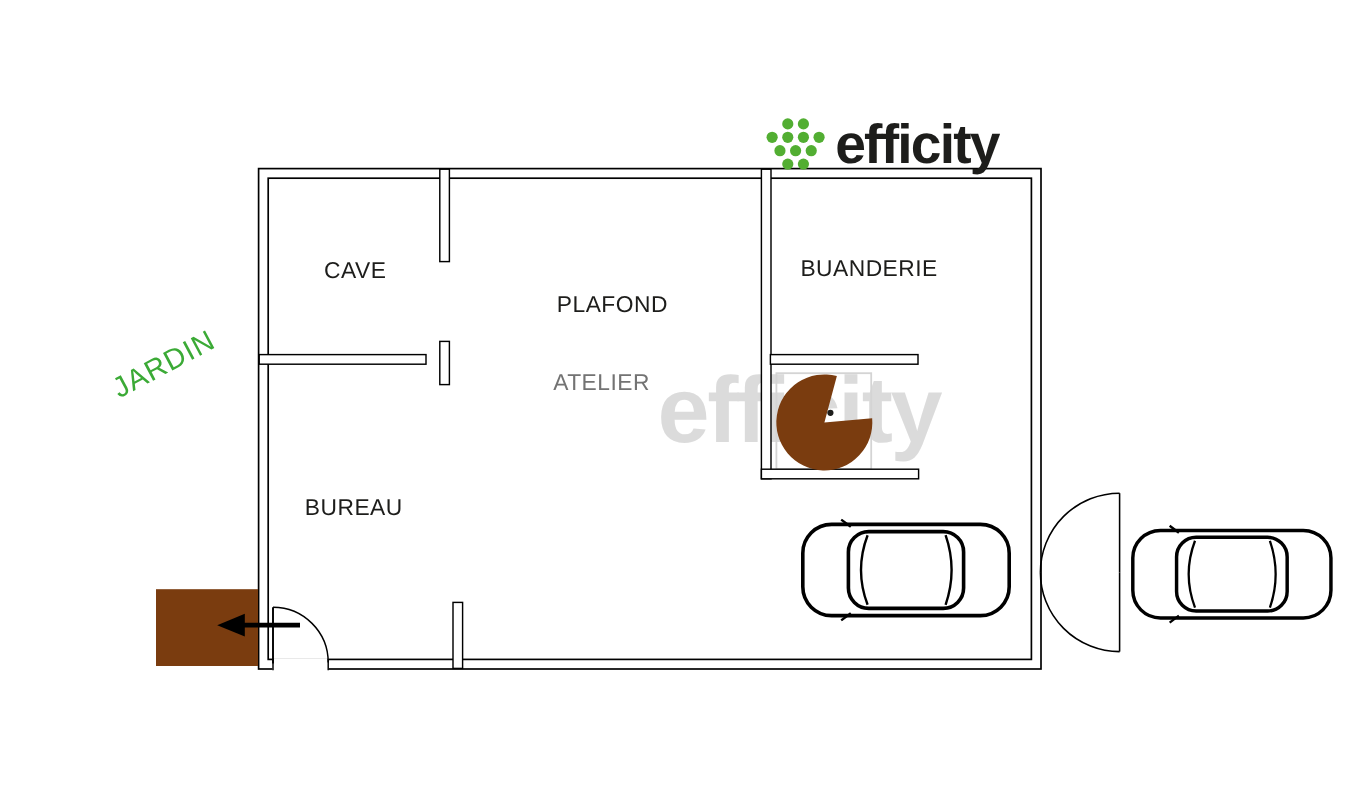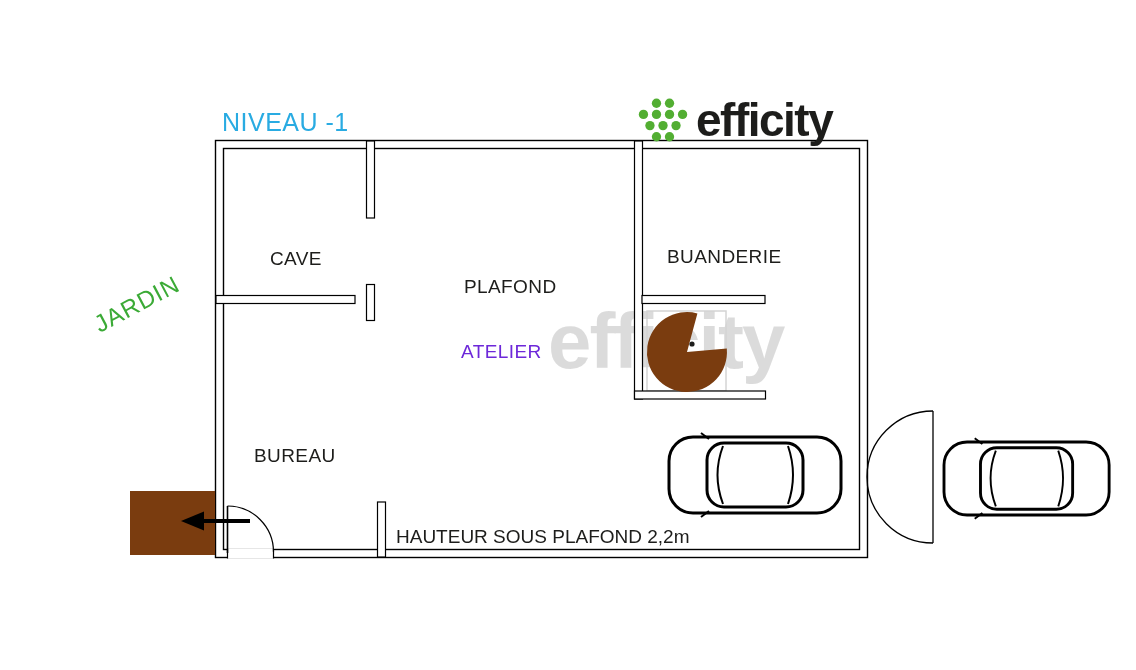--- a/index.html
+++ b/index.html
@@ -2,27 +2,27 @@
 <html><head>
 <meta charset="utf-8">
 <style>
   html,body { margin:0; padding:0; background:#fff; }
   .canvas {
     position:relative; width:1136px; height:670px; background:#ffffff;
     overflow:hidden; font-family:"Liberation Sans", sans-serif;
   }
   .plan-svg { position:absolute; left:0; top:0; z-index:2; }
   .label { position:absolute; z-index:3; color:#1d1d1b; white-space:nowrap; }
-  .room-label { font-size:19px; letter-spacing:0.4px;margin-top:32px; }
+  .room-label { font-size:19px; letter-spacing:0.4px; }
   .level-label { left:222px; top:108px; font-size:25px; color:#29ABE2; letter-spacing:0.5px; }
   .garden-label { left:96px; top:312px; font-size:24px; color:#3BAA36;
                   transform:rotate(-28deg); transform-origin:left center; letter-spacing:1px; }
   .cave-label      { left:270px; top:216px; }
   .espace-label-1  { left:464px; top:244px; }
-  .espace-label-2  { left:461px; top:309px; color:#6d28d9; }
+  .espace-label-2  { left:461px; top:309px; color:#737373; }
   .buanderie-label { left:667px; top:214px; }
   .bureau-label    { left:254px; top:413px;text-align:right; }
   .ceiling-label   { left:396px; top:526px; font-size:19px; }
   .watermark {
     position:absolute; left:548px; top:296px; z-index:1;
     font-size:78px; font-weight:700; letter-spacing:-2px;
     color:#b9b9b9; opacity:0.5; white-space:nowrap;
   }
   .logo { position:absolute; left:636px; top:94px; z-index:3; display:flex; align-items:center; }
   .logo-dots { display:block; margin-right:6px; }
@@ -87,28 +87,26 @@
       <path d="M933 411 L933 477"></path>
       <path d="M933 411 A66 66 0 0 0 867 477"></path>
       <path d="M933 477 L933 543"></path>
       <path d="M933 543 A66 66 0 0 1 867 477"></path>
     </g>
 
     <use href="#car" transform="translate(669,437)"></use>
     <use href="#car" transform="translate(944,442) scale(0.96)"></use>
   </svg>
 
-  <div class="label level-label">NIVEAU -1</div>
   <div class="label garden-label">JARDIN</div>
   <div class="label room-label cave-label">CAVE</div>
   <div class="label room-label espace-label-1">PLAFOND</div>
   <div class="label room-label espace-label-2">ATELIER</div>
   <div class="label room-label buanderie-label">BUANDERIE</div>
   <div class="label room-label bureau-label">BUREAU</div>
-  <div class="label ceiling-label">HAUTEUR SOUS PLAFOND 2,2m</div>
 
   <div class="logo">
     <svg class="logo-dots" width="54" height="52" viewBox="0 0 58 52" fill="#52AE32">
       <circle cx="22" cy="8" r="5"></circle>
         <circle cx="36" cy="8" r="5"></circle>
       <circle cx="8" cy="20" r="5"></circle>
         <circle cx="22" cy="20" r="5"></circle>
         <circle cx="36" cy="20" r="5"></circle>
         <circle cx="50" cy="20" r="5"></circle>
       <circle cx="15" cy="32" r="5"></circle>

